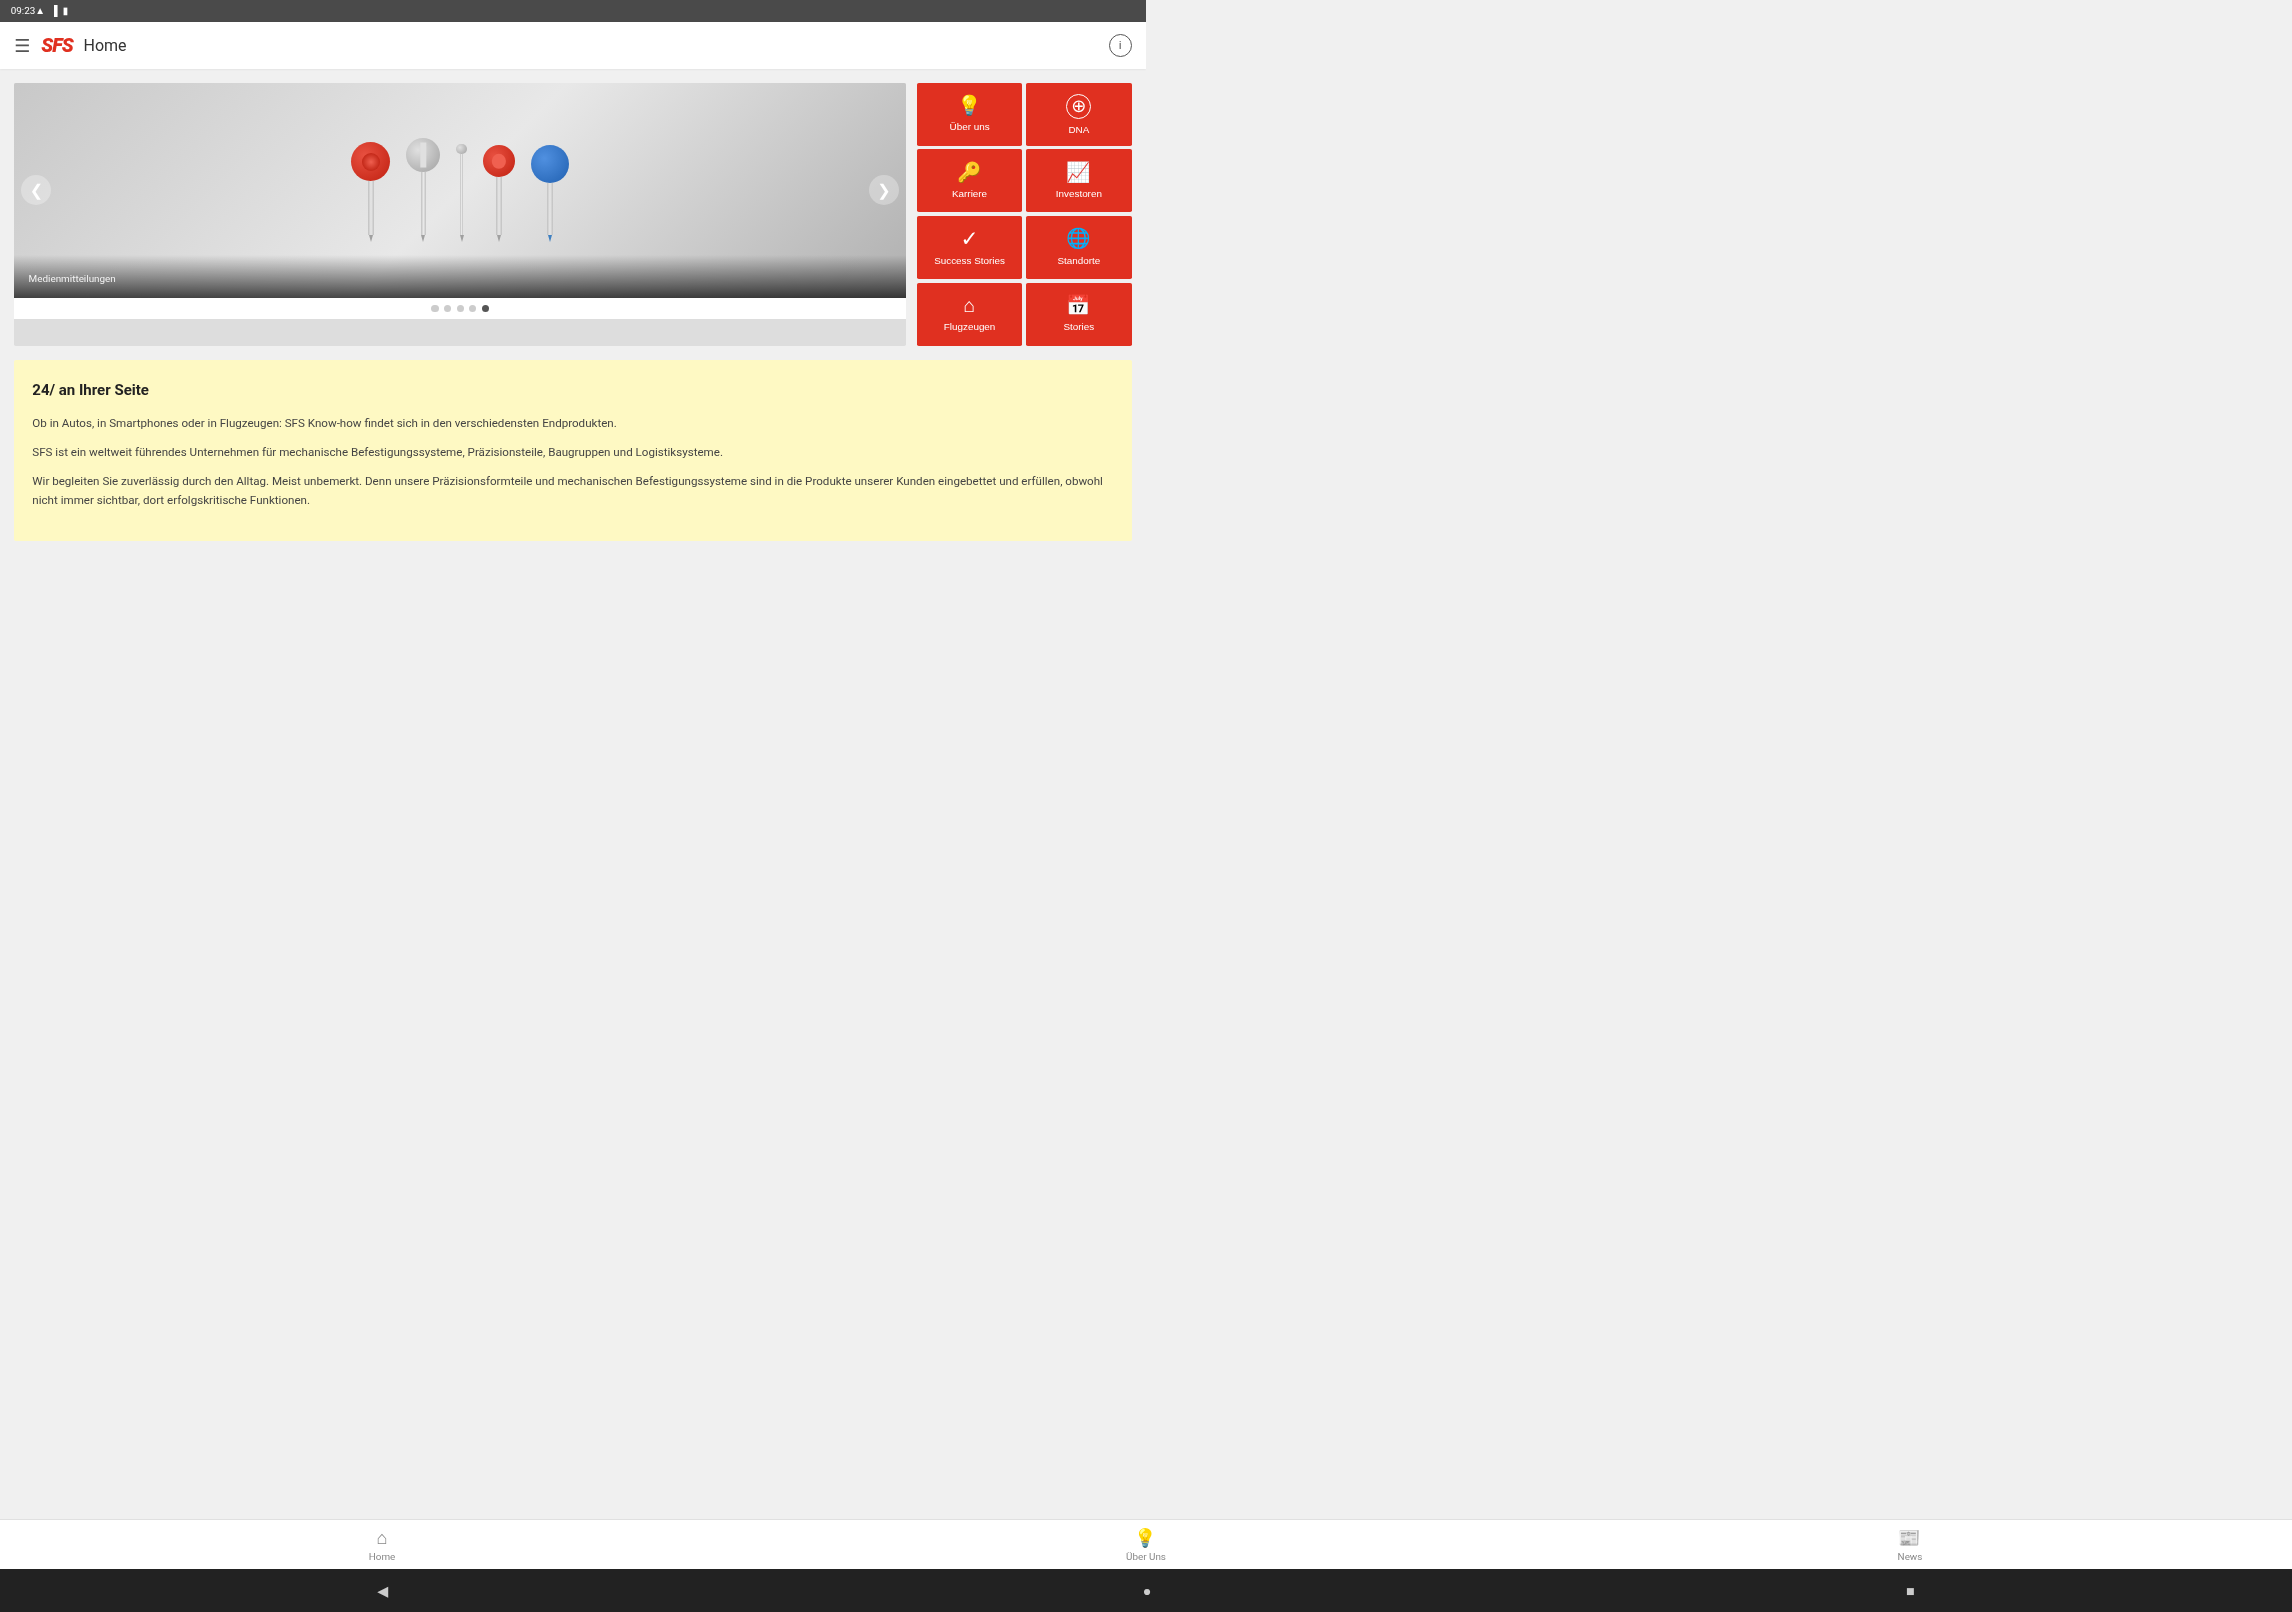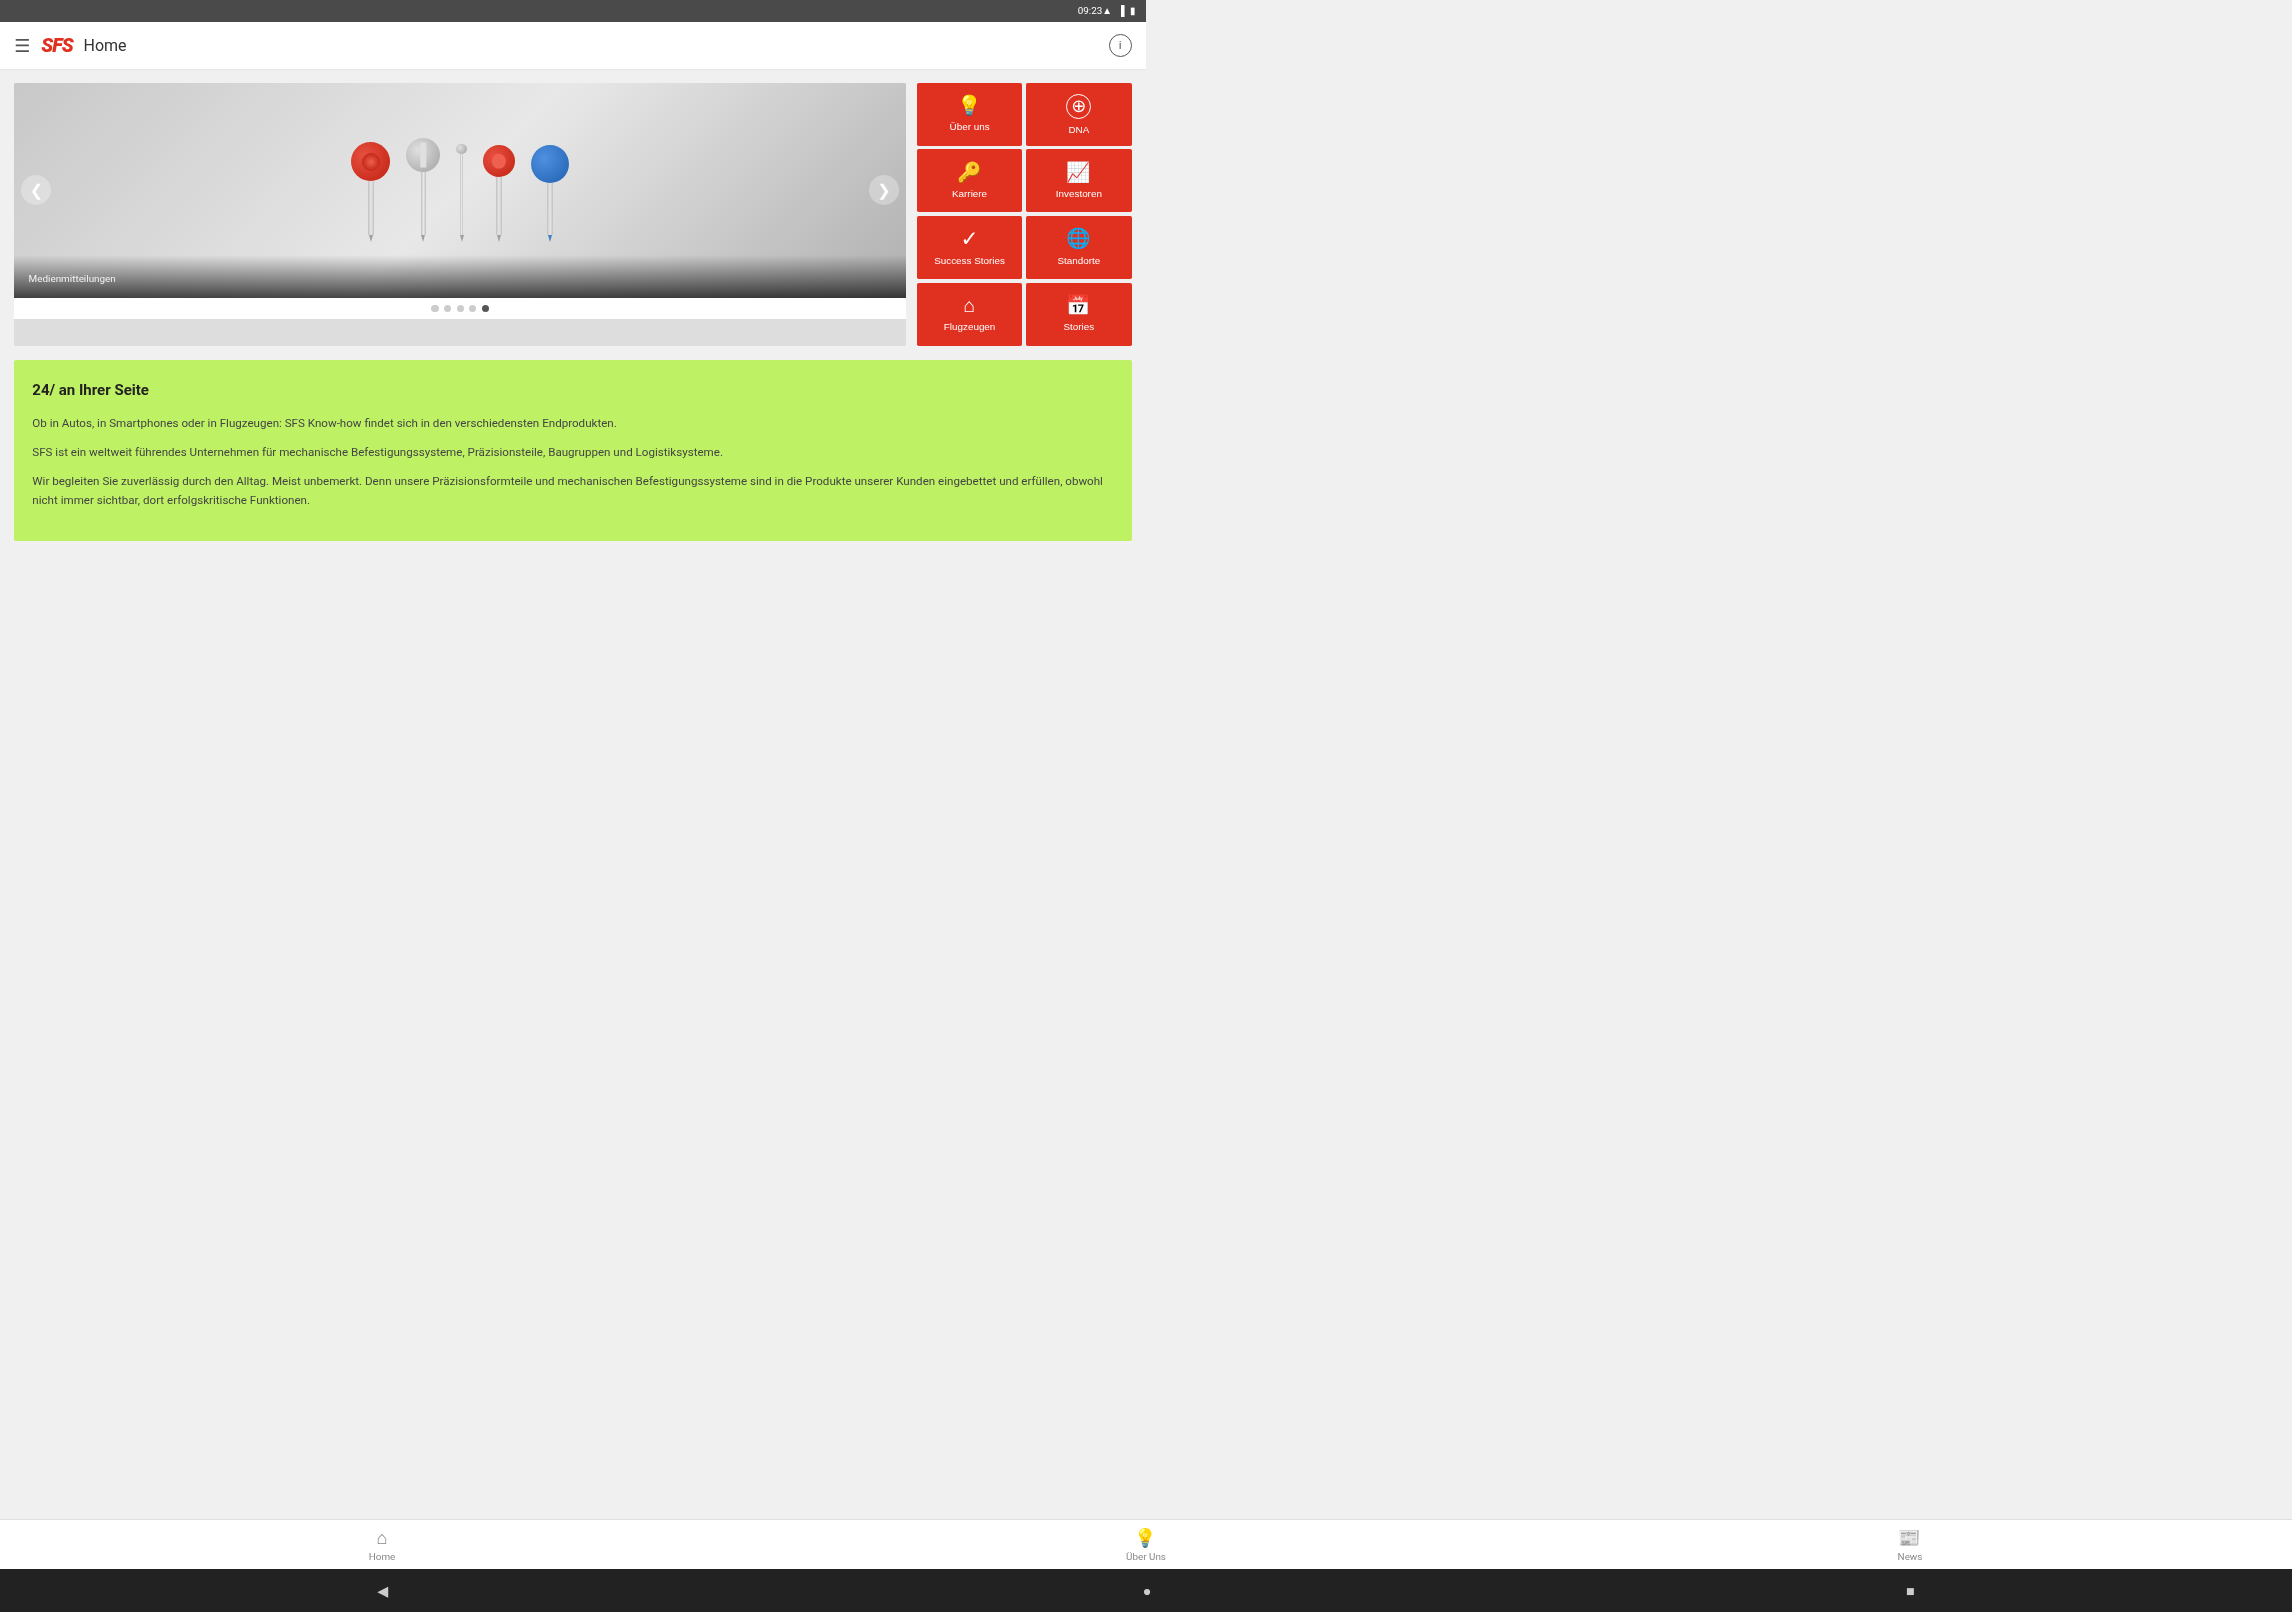--- a/index.html
+++ b/index.html
@@ -11,21 +11,21 @@
       overflow: hidden;
       position: relative;
     }
 
     
     .status-bar {
       background: #4a4a4a;
       height: 21.5px;
       display: flex;
       align-items: center;
-      justify-content: flex-end;
+      justify-content: flex-start;
       padding: 0 10.7px;
       color: white;
       font-size: 9.9px;
     }
     .status-bar-right {
       display: flex;
       align-items: center;
       gap: 5.4px;
     }
 
@@ -225,21 +225,21 @@
       font-size: 19.7px;
       line-height: 1;
     }
     .grid-btn-label {
       font-size: 9.9px;
       font-weight: 500;
     }
 
     
     .content-card {
-      background: #bef264;
+      background: #fef9c3;
       border-radius: 1.8px;
       padding: 21.5px 18px;
     }
     .content-heading {
       font-size: 15px;
       font-weight: 700;
       color: #222;
       margin-bottom: 14.3px;
     }
     .content-body p {

